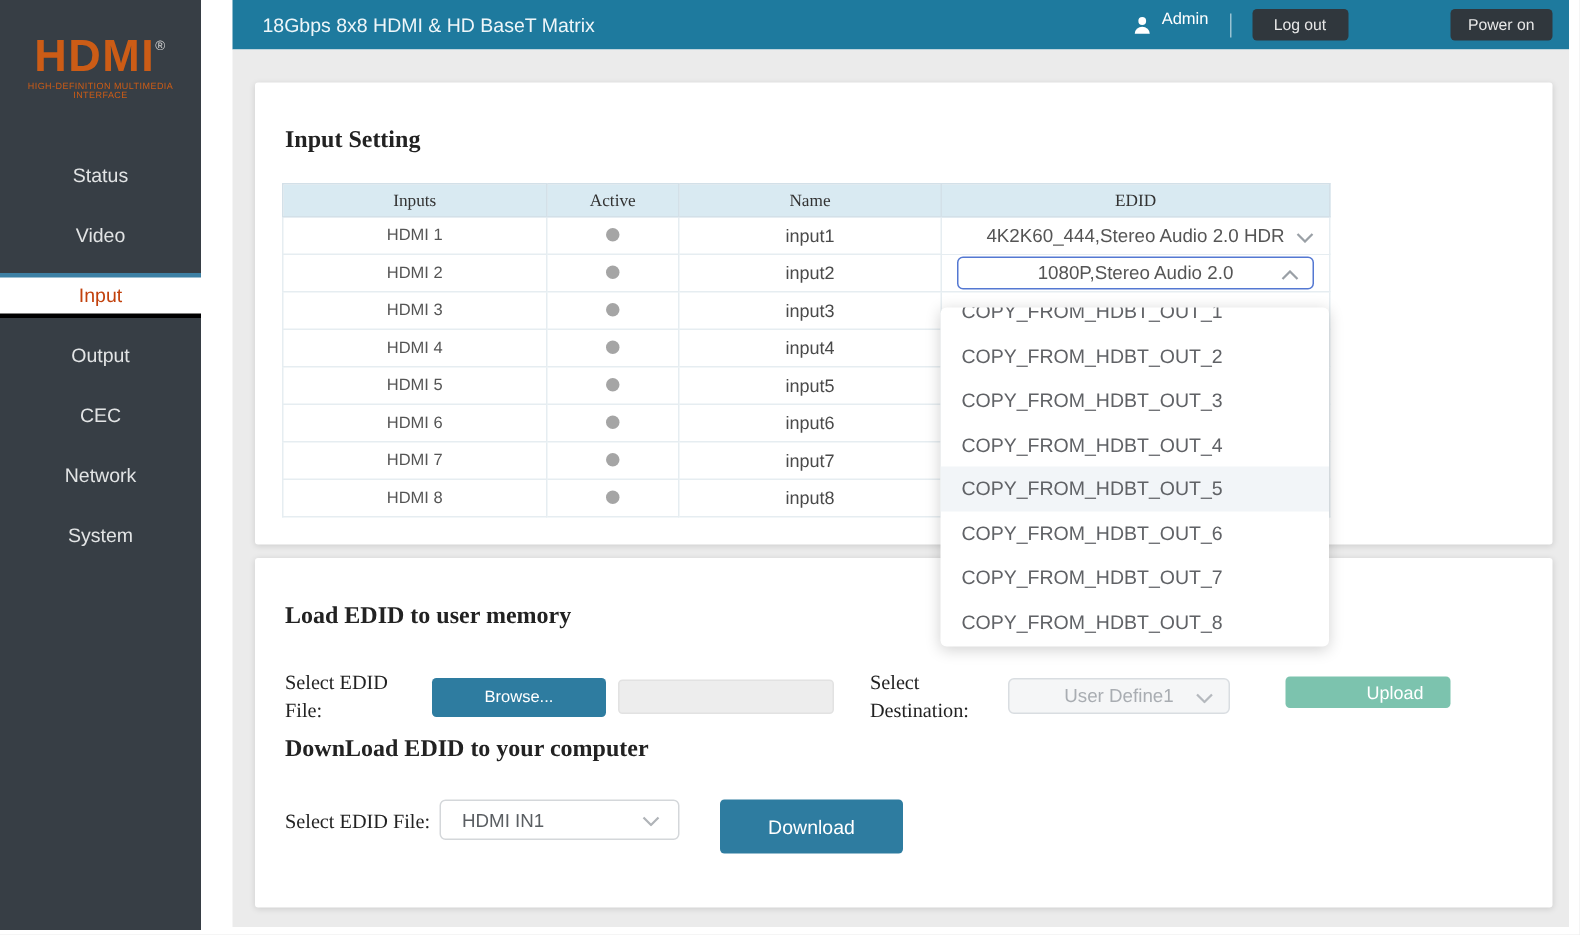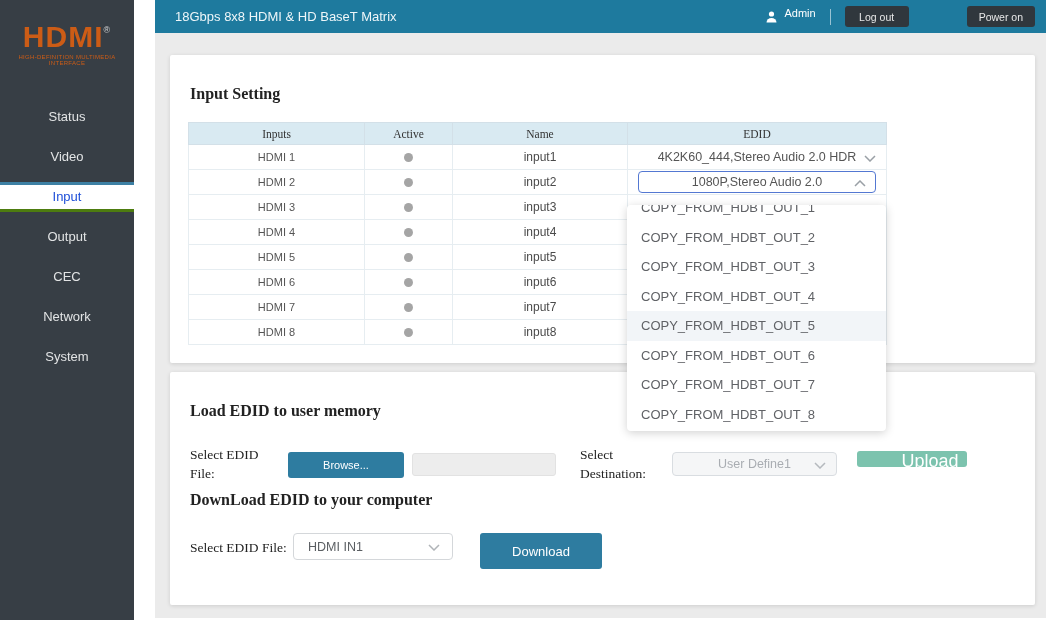--- a/index.html
+++ b/index.html
@@ -12,35 +12,35 @@
   
   .sidebar { position:absolute; left:0; top:0; width:134px; height:620px; background:#373e45; }
   .logo { position:absolute; top:14px; left:0; right:0; text-align:center; }
   .logo-text { font-size:30px; font-weight:bold; color:#cc5c16; letter-spacing:1px; line-height:32px; }
   .logo-reg { font-size:9px; color:#d6d6d6; vertical-align:14px; font-weight:normal; }
   .logo-tagline { font-size:6px; color:#cc5c16; letter-spacing:.3px; margin-top:1px; }
   .nav { position:absolute; top:97px; left:0; right:0; }
   .nav-item { height:40px; display:flex; align-items:center; cursor:pointer; }
   .nav-band { width:100%; text-align:center; line-height:24px; font-size:13px; color:#e2e4e5; }
   .nav-item.active .nav-band {
-    background:#fff; color:#1d4ed8;
-    border-top:3px solid #3d80a4; border-bottom:3px solid #4d7c0f;
+    background:#fff; color:#c2410c;
+    border-top:3px solid #3d80a4; border-bottom:3px solid #000000;
   }
 
   
   .topbar { position:absolute; left:155px; top:0; width:891px; height:33px; background:#1e7a9e; }
   .topbar-title { position:absolute; left:20px; top:0; line-height:33px; color:#eef6f9; font-size:13px; }
   .topbar-right { position:absolute; right:11px; top:0; height:33px; display:flex; align-items:center; }
   .admin-name { color:#fff; font-size:11px; margin:0 14px 8px 7px; }
   .tb-divider { width:1px; height:16px; background:rgba(255,255,255,.55); margin-right:14px; }
   .btn-dark {
     background:#30373d; color:#e8e8e8; font-size:10.5px; border:none; border-radius:3px;
     height:21px; padding:0 12px; cursor:pointer; font-family:"Liberation Sans",sans-serif;
   }
-  .btn-logout { margin-right:30px; min-width:64px; }
+  .btn-logout { margin-right:40px; min-width:64px; }
   .btn-power { min-width:68px;margin-left:28px; }
 
   
   .content { position:absolute; left:155px; top:33px; width:891px; height:585px; background:#ebebeb; }
   .panel { position:absolute; left:15px; width:865px; background:#fff; border-radius:2px; box-shadow:0 1px 4px rgba(0,0,0,.13); }
   .panel-input { top:22px; height:308px; }
   .panel-edid { top:339px; height:233px; }
   .section-title { position:absolute; font-family:"Liberation Serif",serif; font-size:16px; color:#222; }
 
   
@@ -73,28 +73,28 @@
 
   
   .label-serif { position:absolute; font-family:"Liberation Serif",serif; font-size:13.5px; color:#222; line-height:1.4; }
   .btn-teal { background:#2e7ca0; color:#fff; border:none; border-radius:3px; cursor:pointer; font-family:"Liberation Sans",sans-serif; }
   .browse-btn { position:absolute; left:118px; top:80px; width:116px; height:26px; font-size:11px; }
   .file-input {
     position:absolute; left:242px; top:81px; width:144px; height:23px;
     background:#ededed; border:1px solid #e2e2e2; border-radius:3px;
   }
   .dest-select {
-    position:absolute; left:502px; top:80px; width:165px; height:24px; background:#f5f6f7;
+    position:absolute; left:502px; top:80px; width:148px; height:24px; background:#f5f6f7;
     border:1px solid #d9dde1; border-radius:4px; color:#a9adb2; font-size:12.5px;
     display:flex; align-items:center; justify-content:center; cursor:not-allowed;
   }
   .dest-select .chev { position:absolute; right:10px; top:9px; }
   .upload-btn {
-    position:absolute; left:687px; top:79px; width:110px; height:16px; background:#7cc3ae;
-    color:#fff; border:none; border-radius:3px; font-size:18px; cursor:pointer; font-family:"Liberation Sans",sans-serif;padding-left:36px;
+    position:absolute; left:687px; top:79px; width:110px; height:21px; background:#7cc3ae;
+    color:#fff; border:none; border-radius:3px; font-size:12px; cursor:pointer; font-family:"Liberation Sans",sans-serif;padding-left:36px;
   }
   .dl-select {
     position:absolute; left:123px; top:161px; width:160px; height:27px; background:#fff;
     border:1px solid #d4d7da; border-radius:4px; font-size:12.5px; color:#5a5e62;
     display:flex; align-items:center; padding-left:14px; cursor:pointer;
   }
   .dl-select .chev { position:absolute; right:12px; top:10px; }
   .download-btn { position:absolute; left:310px; top:161px; width:122px; height:36px; font-size:13px; }
 </style>
 </head>

